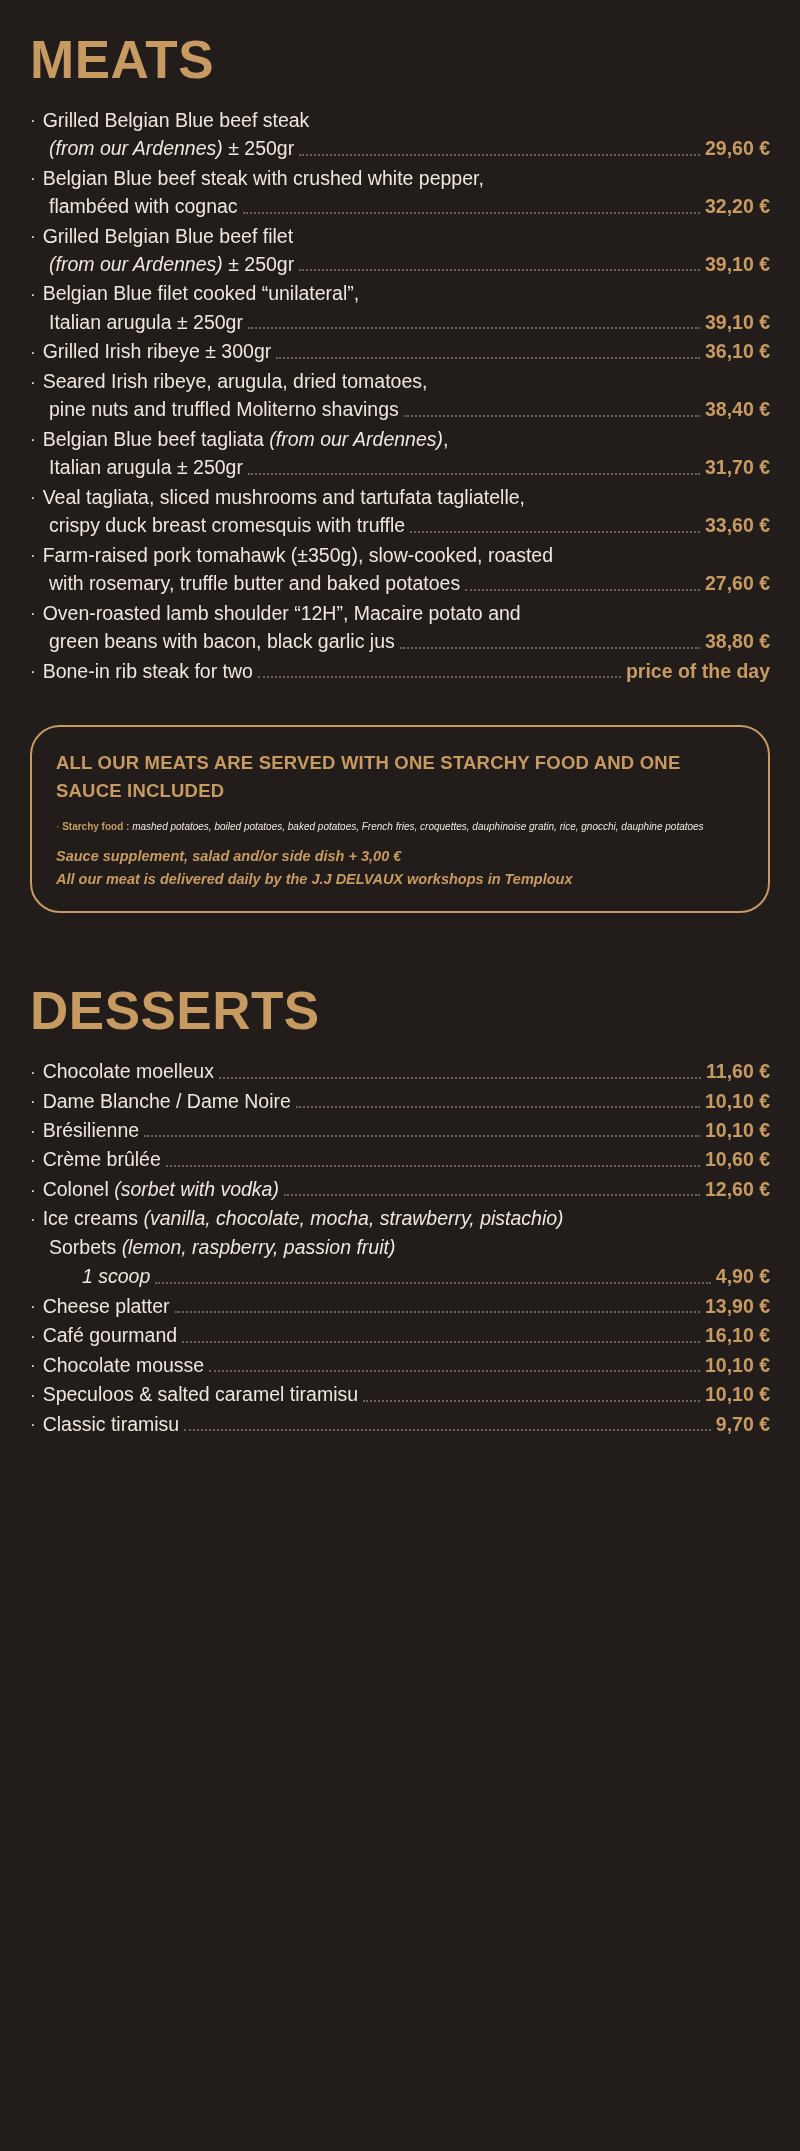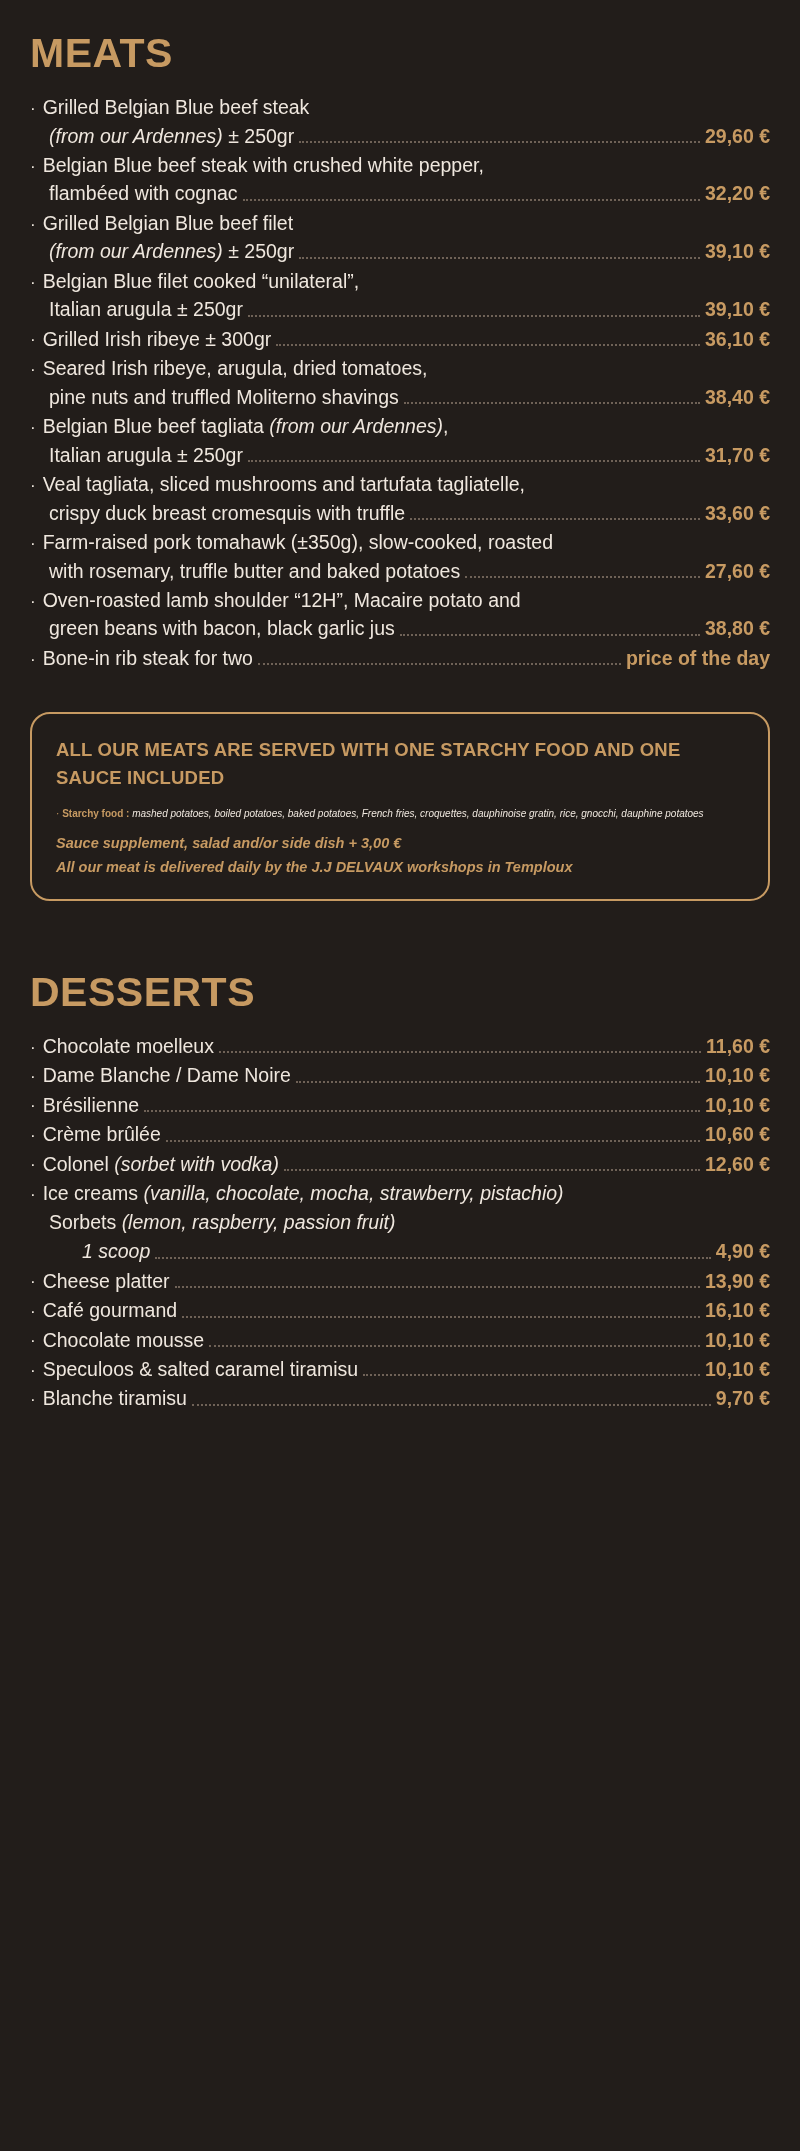--- a/index.html
+++ b/index.html
@@ -10,21 +10,21 @@
   }
   body {
     font-family: "Liberation Sans", sans-serif;
     color: #efe7de;
     width: 800px;
     min-height: 2151px;
     padding: 22px 30px 0 30px;
     overflow: hidden;
   }
   .section-title {
-    font-size: 41px;
+    font-size: 53px;
     font-weight: bold;
     letter-spacing: 0.5px;
     color: #c79a62;
     margin: 10px 0 18px 0;
     line-height: 1.05;
   }
   .menu-list { margin: 0; padding: 0; list-style: none; }
 
   .item {
     display: flex;
@@ -74,21 +74,21 @@
   .item.two-line .l1 .name { flex: 0 1 auto; }
   .item.indent {
     padding-left: 45px;
   }
   .item.indent .name { font-style: italic; }
   em, .it { font-style: italic; text-align: center; }
 
   
   .info-box {
     border: 2px solid #c79a62;
-    border-radius: 20px;
+    border-radius: 30px;
     padding: 22px 24px 20px 24px;
     margin: 40px 0 0 0;
   }
   .info-head {
     color: #c79a62;
     font-weight: bold;
     font-size: 18.5px;
     line-height: 1.5;
     letter-spacing: 0.2px;
     margin-bottom: 14px;
@@ -311,17 +311,17 @@
       <span class="price">10,10 €</span>
     </li>
     <li class="item">
       <span class="bullet">·</span>
       <span class="name">Speculoos &amp; salted caramel tiramisu</span>
       <span class="leader"></span>
       <span class="price">10,10 €</span>
     </li>
     <li class="item">
       <span class="bullet">·</span>
-      <span class="name">Blanche tiramisu</span>
+      <span class="name">Classic tiramisu</span>
       <span class="leader"></span>
       <span class="price">9,70 €</span>
     </li>
   </ul>
 
 </body></html>

